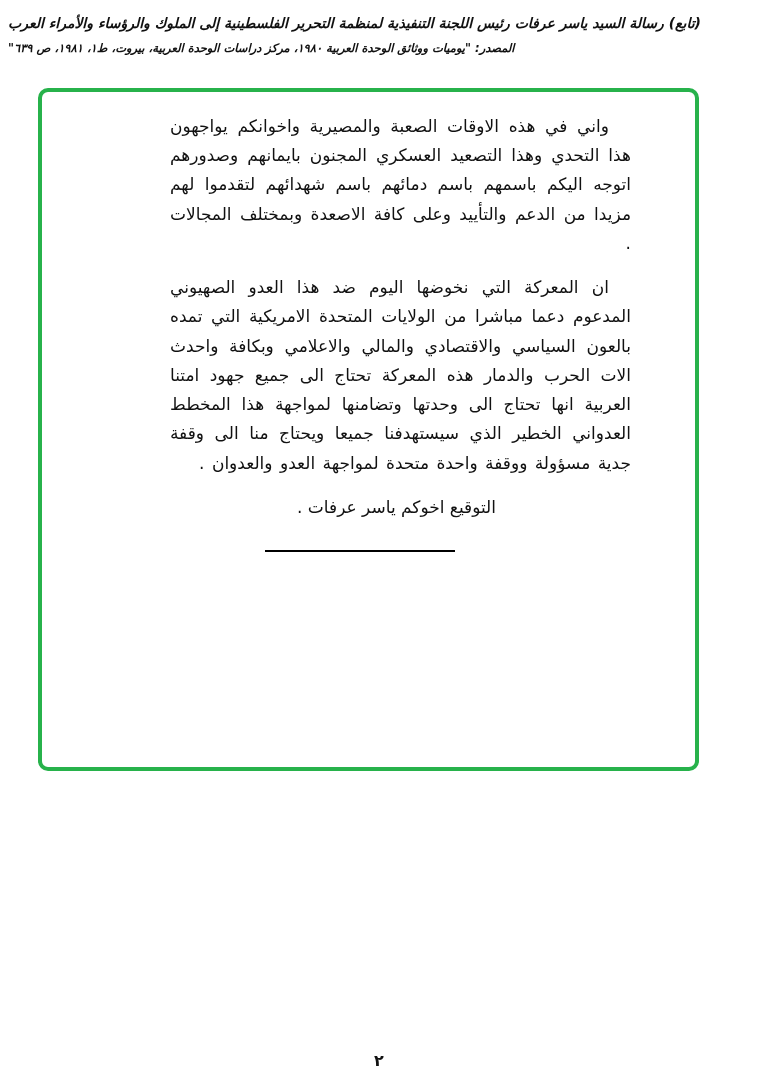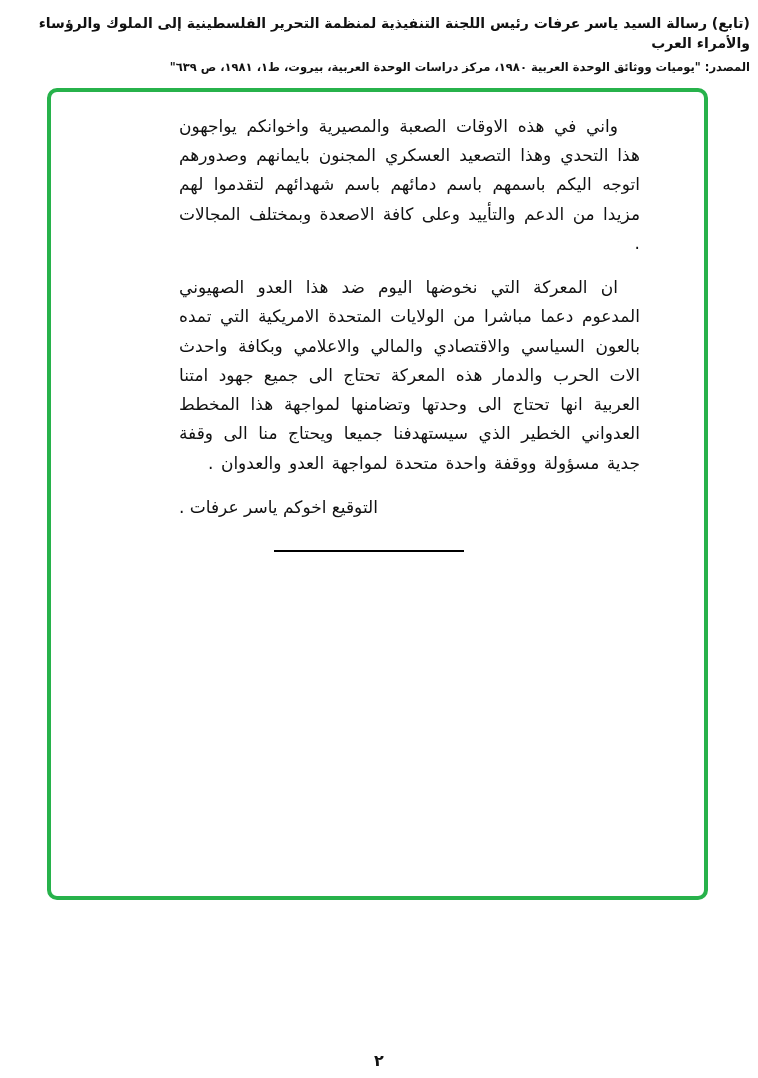--- a/index.html
+++ b/index.html
@@ -12,62 +12,63 @@
     overflow: hidden;
     font-family: "DejaVu Sans", sans-serif;
     color: #111111;
   }
 
   .header {
     position: absolute;
     top: 14px;
     left: 8px;
     right: 8px;
-    text-align: right;
+    text-align: left;
     direction: rtl;
+    font-style: italic;
   }
   .header-line1 {
     font-size: 14px;
     font-weight: 700;
     line-height: 1.4;
   }
   .header-line2 {
     font-size: 11.5px;
     font-weight: 700;
     margin-top: 7px;
     line-height: 1.3;
   }
 
   .doc-frame {
     position: absolute;
-    left: 47px;
+    left: 38px;
     top: 88px;
     width: 661px;
-    height: 812px;
+    height: 683px;
     border: 4px solid #27b24b; 
     border-radius: 10px;
     background: #ffffff;
   }
 
   .doc-body {
     direction: rtl;
     text-align: justify;
     margin: 20px 64px 0 128px;
     font-size: 17px;
     line-height: 1.72;
   }
   .doc-body p {
     margin: 0 0 15px 0;
     text-indent: 1.3em;
     word-spacing: 2px;
   }
 
   .signature {
     direction: rtl;
-    text-align: left;
+    text-align: center;
     margin: 8px 8px 0 0;
     font-size: 17px;
   }
 
   .sig-rule {
     height: 2px;
     width: 190px;
     background: #000000;
     margin: 28px 176px 0 auto;
   }

